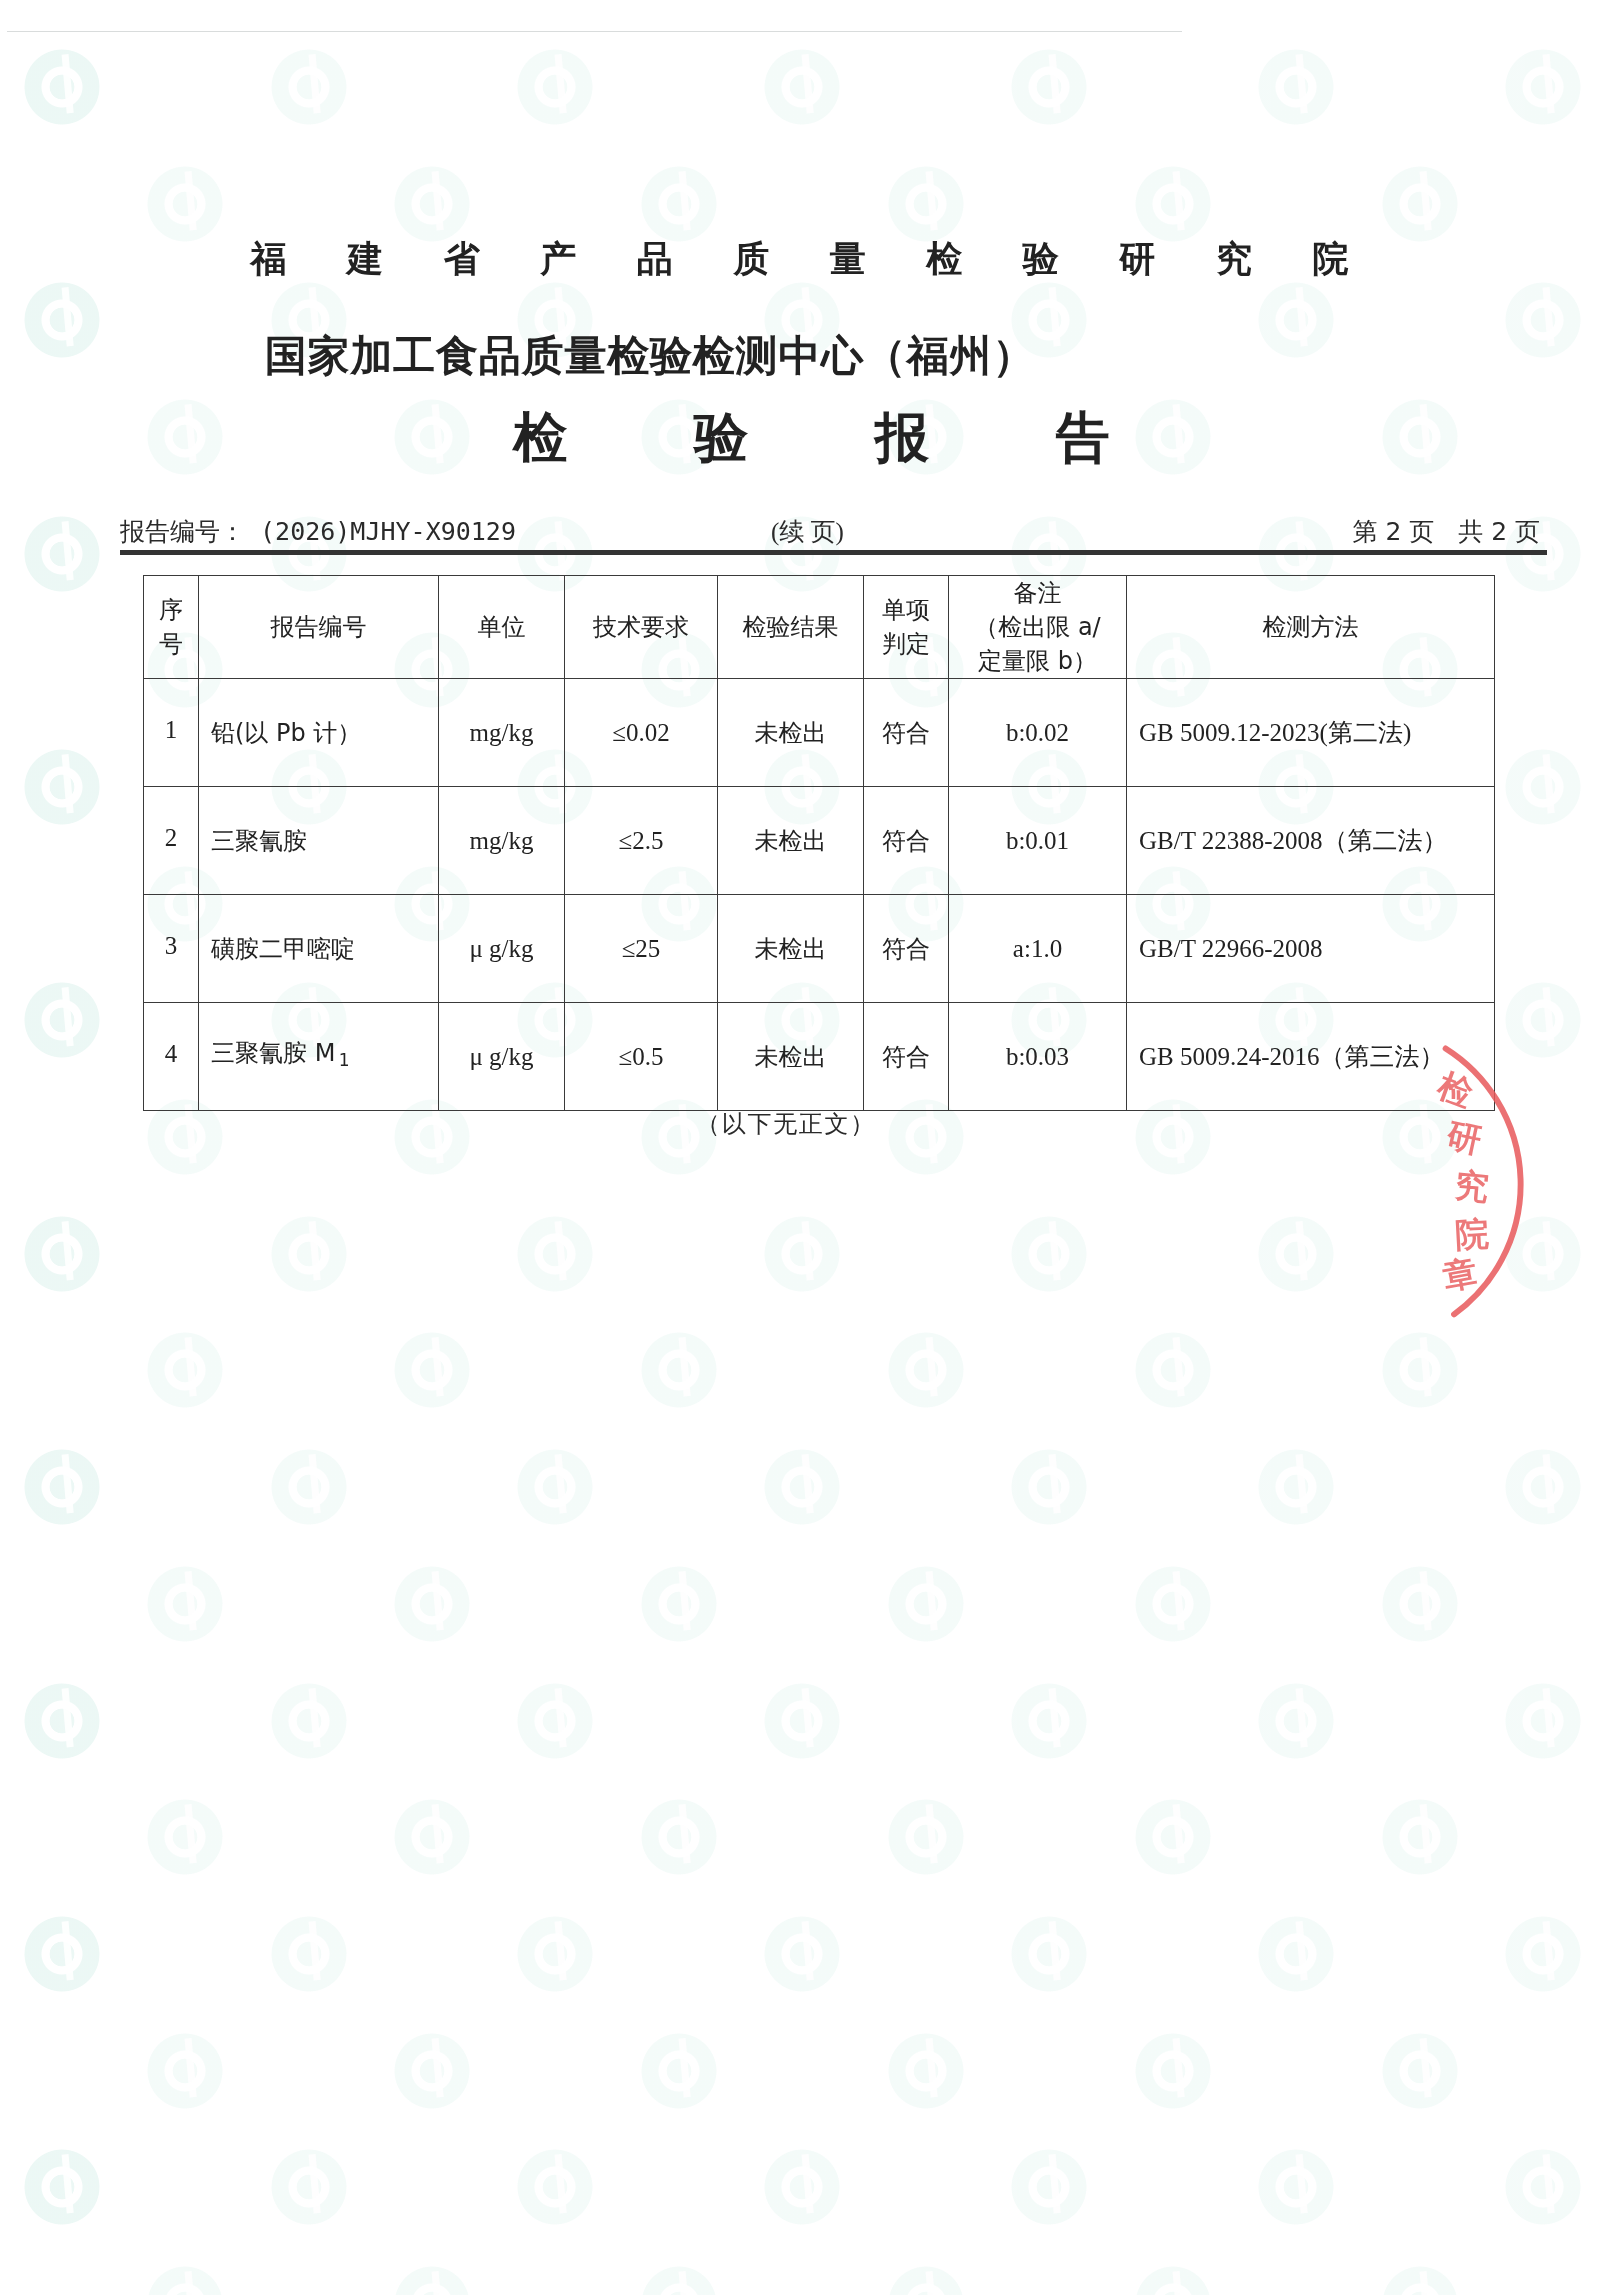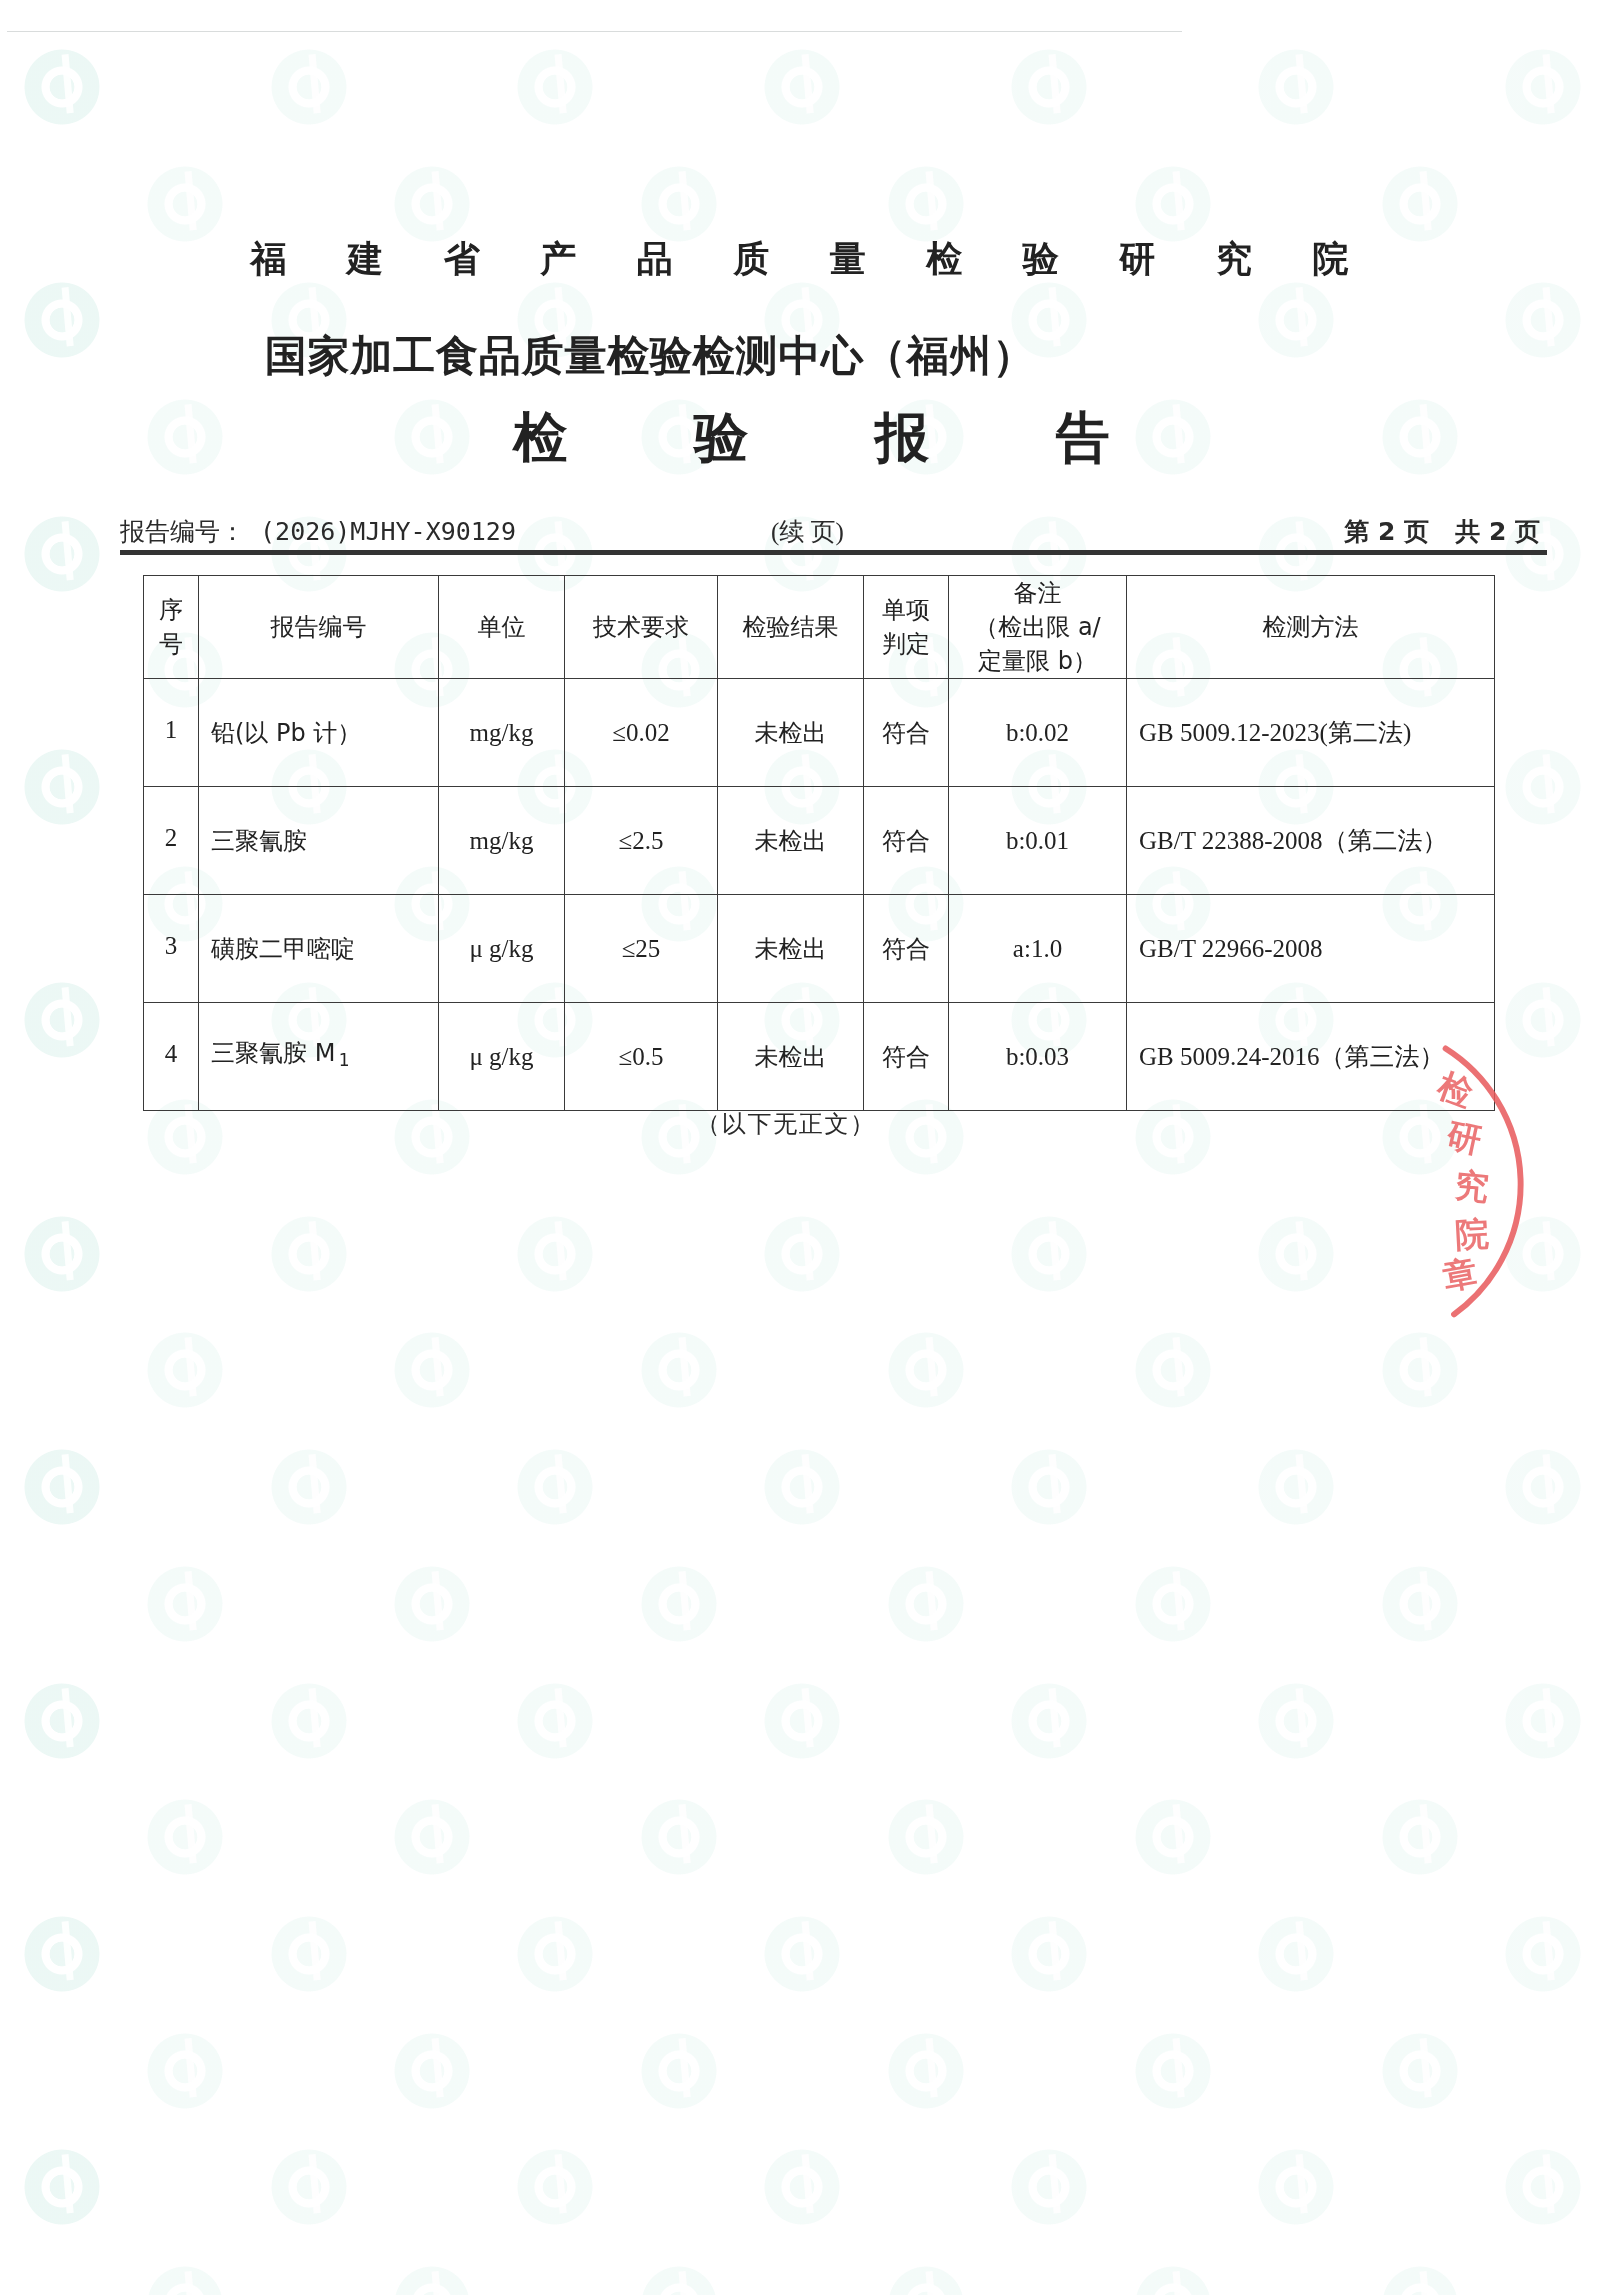--- a/index.html
+++ b/index.html
@@ -44,21 +44,21 @@
       font-family: "DejaVu Sans", sans-serif; font-weight: bold; font-size: 54px;
       letter-spacing: 54px; padding-left: 54px; box-sizing: border-box; color: #222;
     }
     .meta-row {
       position: absolute; left: 120px; top: 506px; width: 1420px; height: 37px;
       font-family: "DejaVu Sans Mono", "Liberation Mono", monospace; font-size: 25px; color: #2a2a2a; margin-top: 9px;
     }
     .meta-left { position: absolute; left: 0; top: 0; }
     .meta-left .lbl { font-family: "DejaVu Sans", sans-serif; }
     .meta-center { position: absolute; left: 651px; top: 0; font-family: Liberation Serif, serif; }
-    .meta-right { position: absolute; right: 0; top: 0; font-family: "DejaVu Sans", sans-serif; white-space: pre; font-weight: bold; }
+    .meta-right { position: absolute; right: 0; top: 0; font-family: "DejaVu Sans", sans-serif; white-space: pre; }
     .thick-rule {
       position: absolute; left: 120px; top: 550px; width: 1427px; height: 5px; background: #333;
     }
 
     table.results {
       position: absolute; left: 143px; top: 575px;
       border-collapse: collapse; table-layout: fixed;
       width: 1351px;
     }
     table.results td, table.results th {

